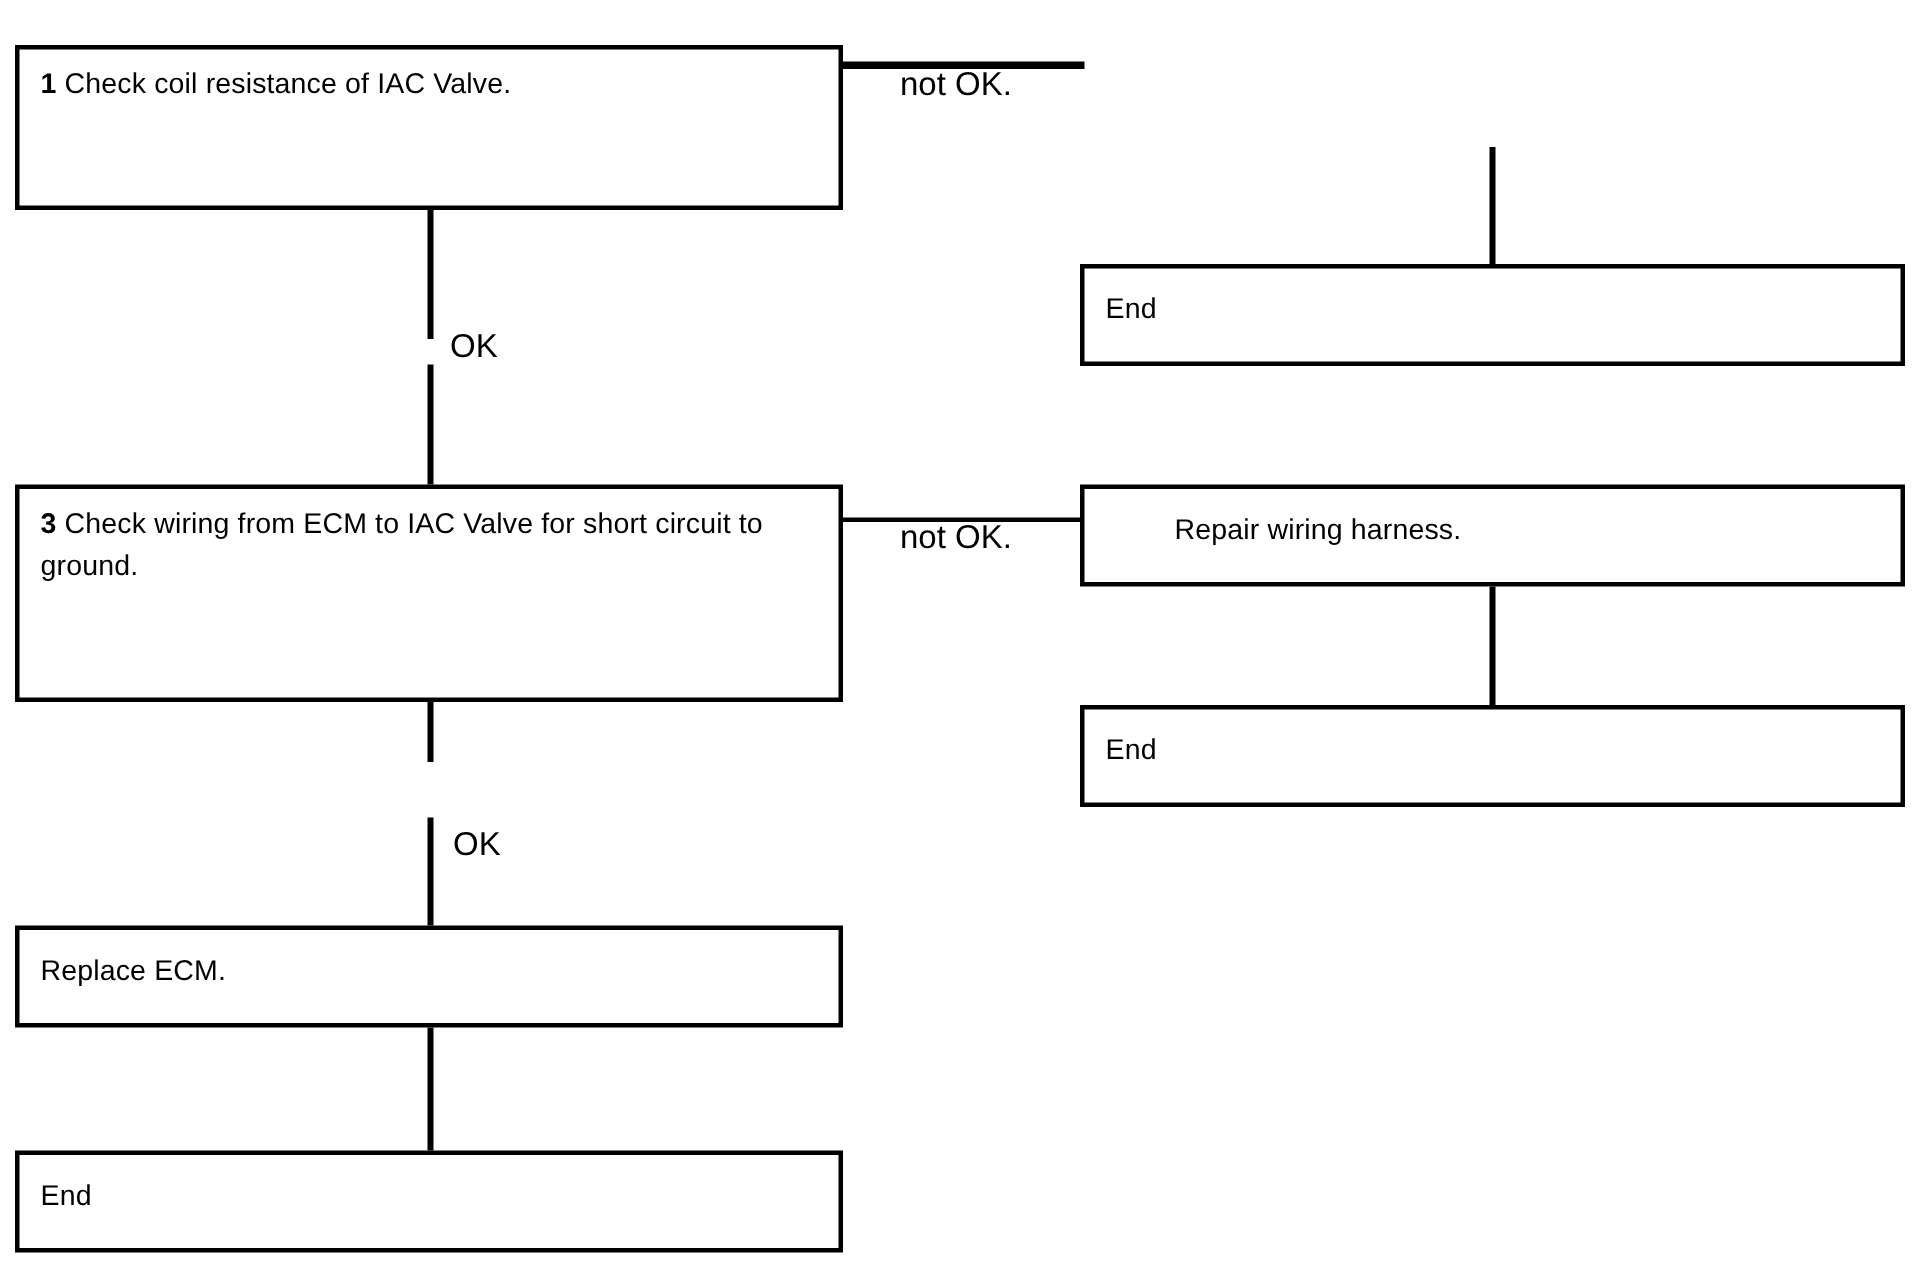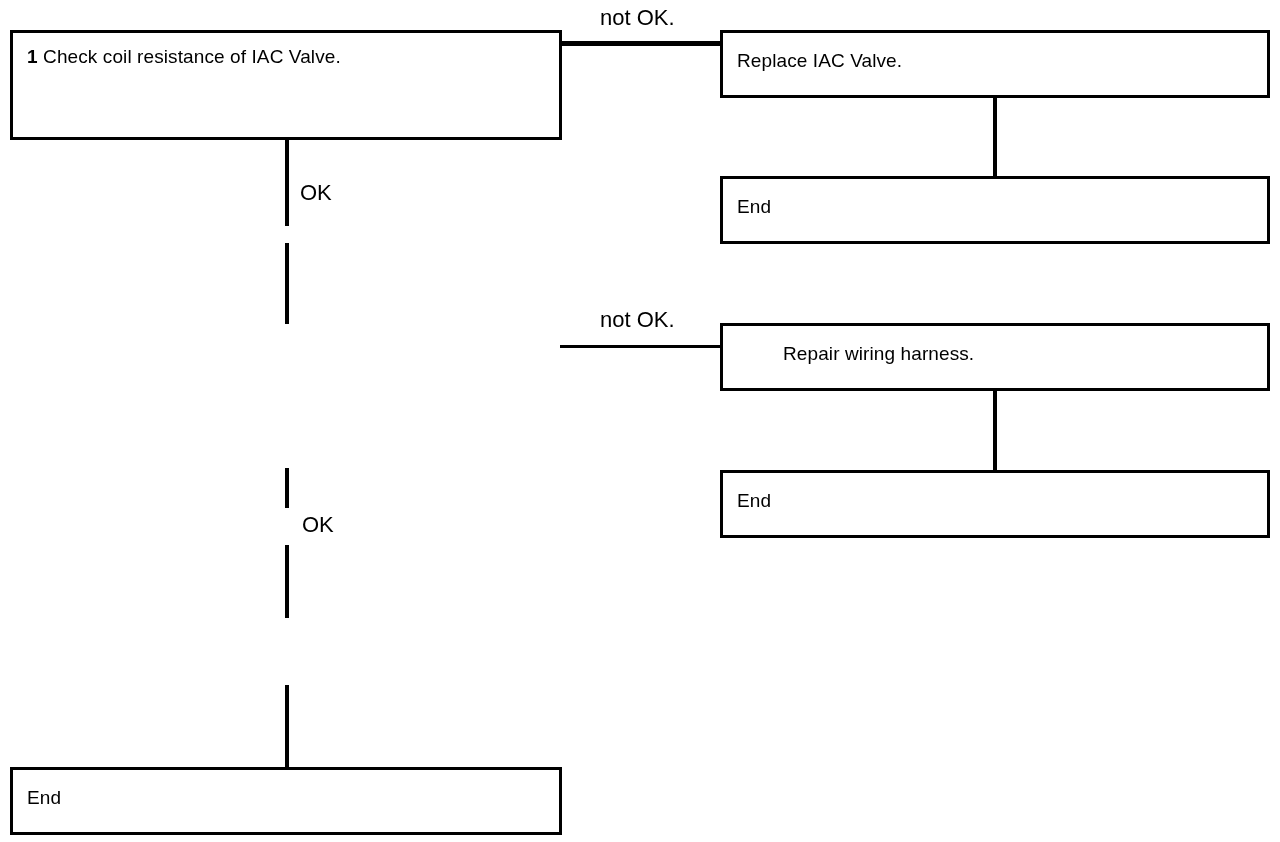--- a/index.html
+++ b/index.html
@@ -44,53 +44,57 @@
   .edge {
     position: absolute;
     background: #000000;
   }
   .edge-label {
     position: absolute;
     font-size: 22px;
     line-height: 24px;
     color: #000000;
     white-space: nowrap;
+    margin-top: 38px;
   }
 </style>
 </head>
 <body>
 
 <div id="flowchart">
 
   <div class="node" style="left:10px; top:30px; width:552px; height:110px;">
     <div class="node-text"><span class="step-num">1</span> <span>Check coil resistance of IAC Valve.</span></div>
   </div>
 
   <div class="edge" style="left:285px; top:140px; width:4px; height:86px;"></div>
   <div class="edge" style="left:285px; top:243px; width:4px; height:81px;"></div>
   <div class="edge-label" style="left:300px; top:181px;">OK</div>
 
+  <div class="node" style="left:10px; top:323px; width:552px; height:145px;">
+    <div class="node-text"><span class="step-num">3</span> <span>Check wiring from ECM to IAC Valve for short circuit to ground.</span></div>
+  </div>
 
   <div class="edge" style="left:285px; top:468px; width:4px; height:40px;"></div>
   <div class="edge" style="left:285px; top:545px; width:4px; height:73px;"></div>
   <div class="edge-label" style="left:302px; top:513px;">OK</div>
 
+  <div class="node" style="left:10px; top:617px; width:552px; height:68px;">
+    <div class="node-text" style="top:14px;">Replace ECM.</div>
+  </div>
 
   <div class="edge" style="left:285px; top:685px; width:4px; height:83px;"></div>
 
   <div class="node" style="left:10px; top:767px; width:552px; height:68px;">
     <div class="node-text bold-lead" style="top:14px;">End</div>
   </div>
 
   <div class="edge" style="left:560px; top:41px; width:163px; height:5px;"></div>
   <div class="edge-label" style="left:600px; top:6px;">not OK.</div>
 
-  <div class="node" style="left:720px; top:30px; width:550px; height:68px;">
-    <div class="node-text" style="top:14px;">Replace IAC Valve.</div>
-  </div>
 
   <div class="edge" style="left:993px; top:98px; width:4px; height:79px;"></div>
 
   <div class="node" style="left:720px; top:176px; width:550px; height:68px;">
     <div class="node-text bold-lead" style="top:14px;">End</div>
   </div>
 
   <div class="edge" style="left:560px; top:345px; width:163px; height:3px;"></div>
   <div class="edge-label" style="left:600px; top:308px;">not OK.</div>
 

